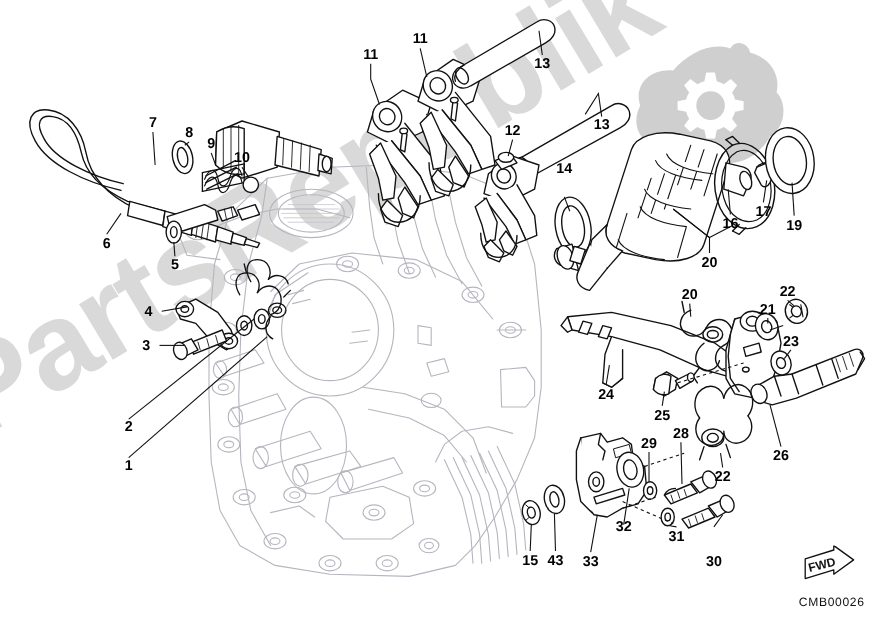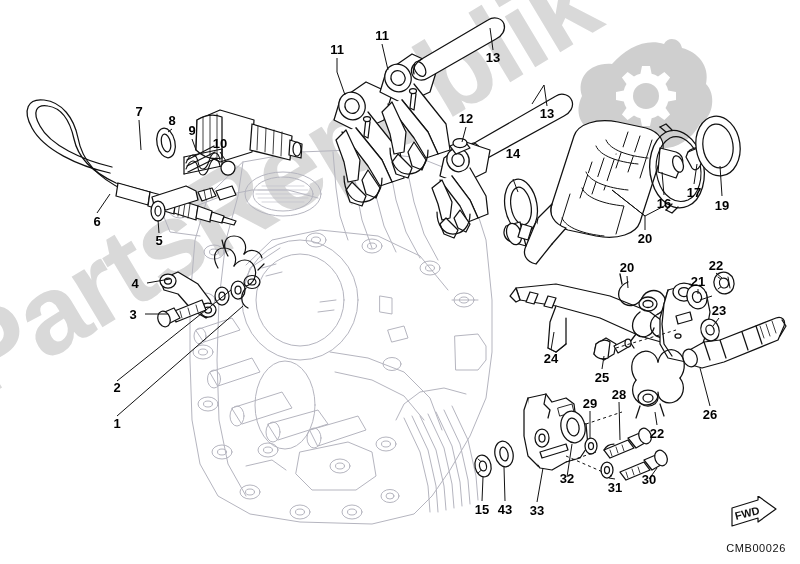--- a/index.html
+++ b/index.html
@@ -565,21 +565,21 @@
       <div class="lbl" style="left: 627px; top: 267px;">20</div>
       <div class="lbl" style="left: 698px; top: 281px;">21</div>
       <div class="lbl" style="left: 716px; top: 265px;">22</div>
       <div class="lbl" style="left: 719px; top: 310px;">23</div>
       <div class="lbl" style="left: 551px; top: 358px;">24</div>
       <div class="lbl" style="left: 602px; top: 377px;">25</div>
       <div class="lbl" style="left: 710px; top: 414px;">26</div>
       <div class="lbl" style="left: 657px; top: 433px;">22</div>
       <div class="lbl" style="left: 619px; top: 394px;">28</div>
       <div class="lbl" style="left: 590px; top: 403px;">29</div>
-      <div class="lbl" style="left: 649px; top: 479px;">30</div>
+      <div class="lbl" style="left: 649px; top: 510px;">30</div>
       <div class="lbl" style="left: 615px; top: 487px;">31</div>
       <div class="lbl" style="left: 567px; top: 478px;">32</div>
       <div class="lbl" style="left: 537px; top: 510px;">33</div>
       <div class="lbl" style="left: 505px; top: 509px;">43</div>
       <div class="lbl" style="left: 382px; top: 35px;">11</div>
       <div class="lbl" style="left: 547px; top: 113px;">13</div>
     </div>
 
   <svg id="fwd" viewBox="0 0 52 36">
     <path d="M4,12 L30,4 L30,0 L48,13 L30,26 L30,22 L4,30 Z" fill="#ffffff" stroke="#111" stroke-width="1.2" stroke-linejoin="round"></path>

